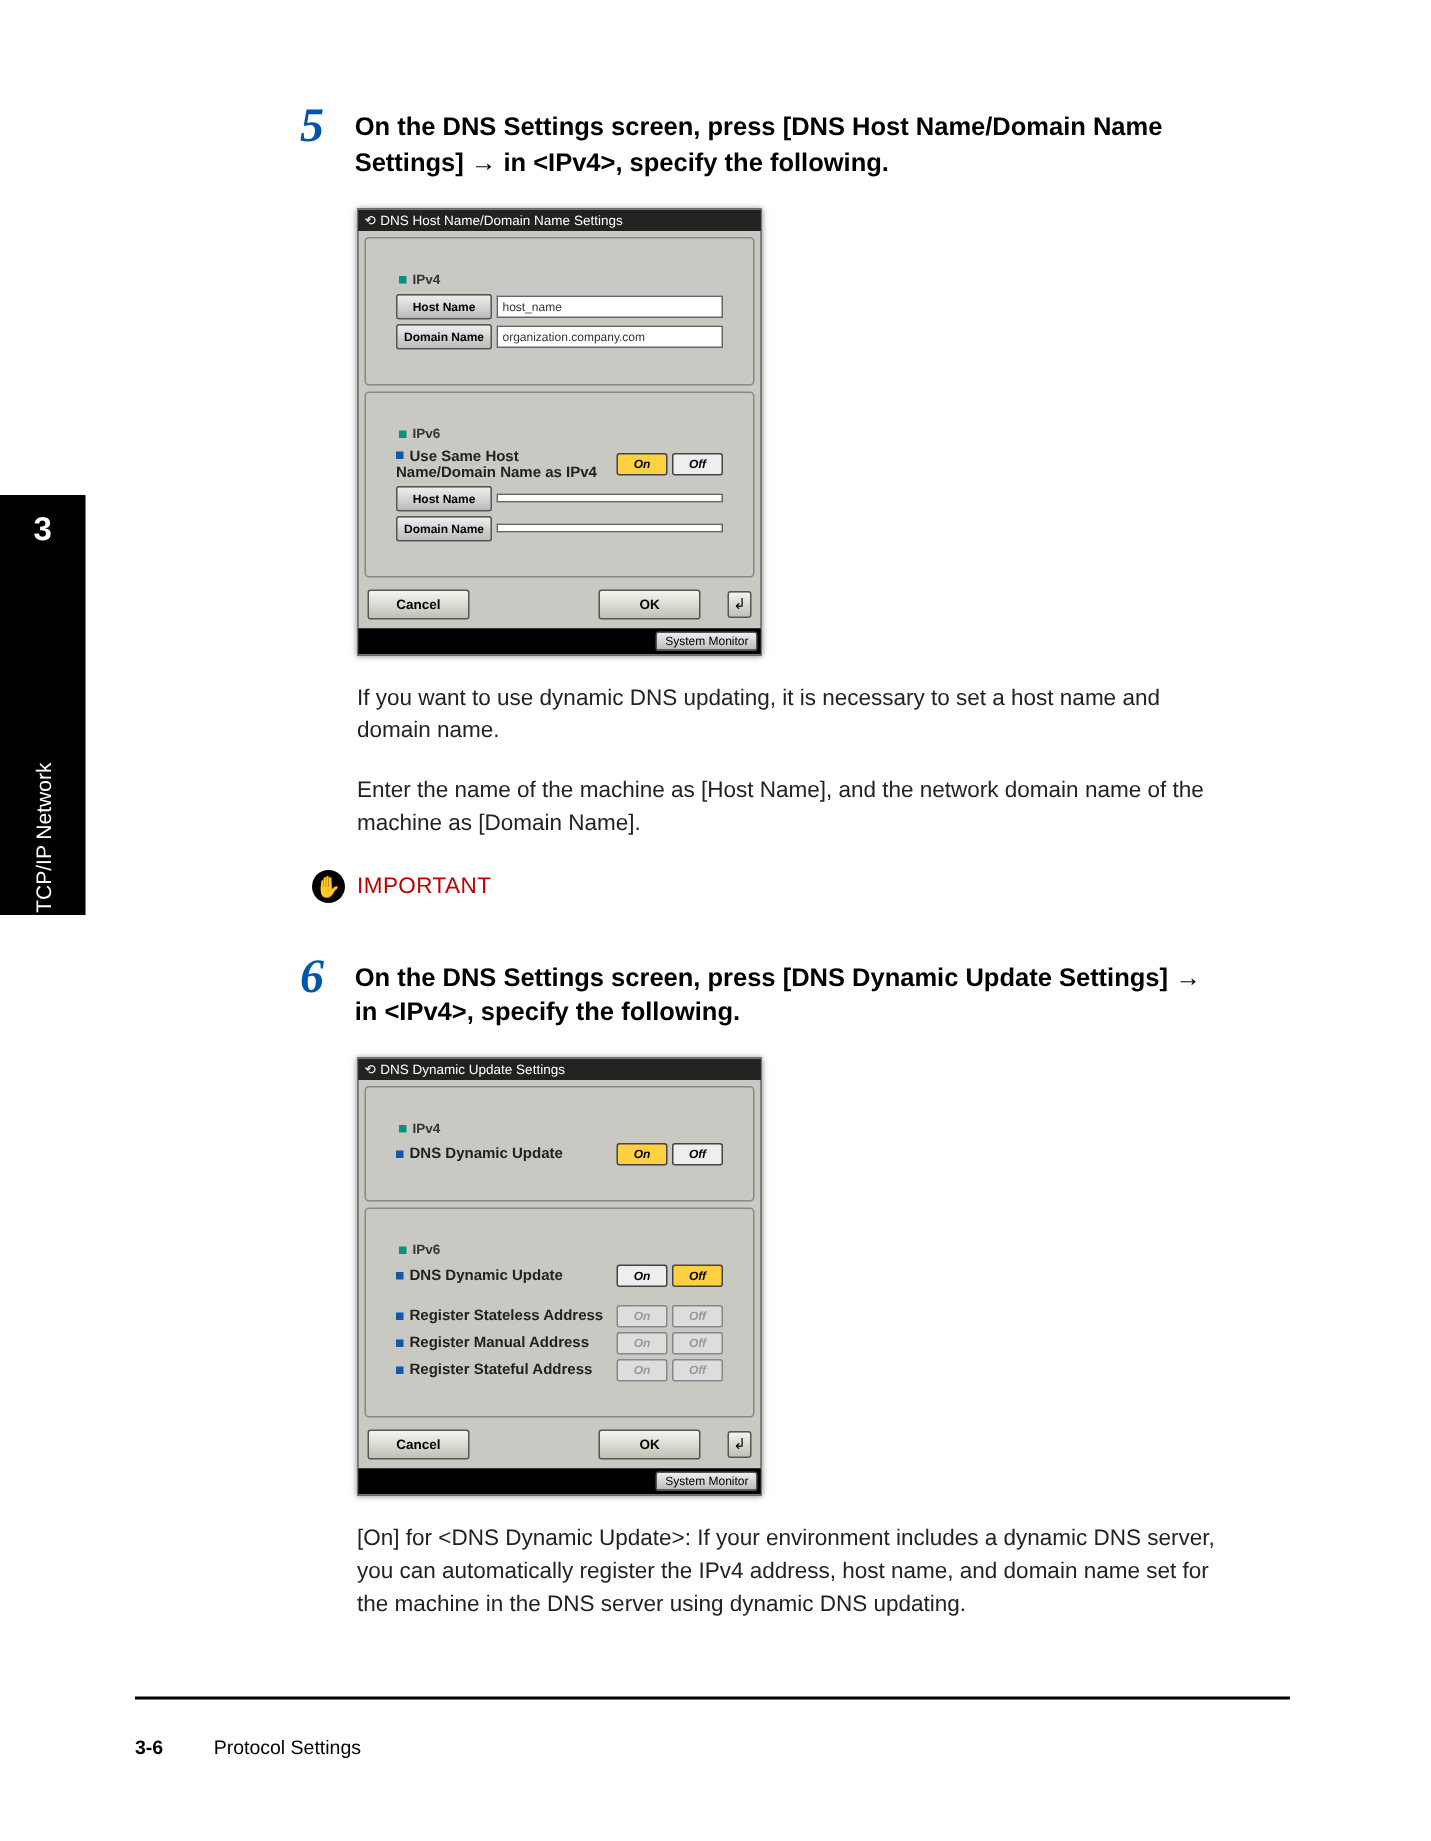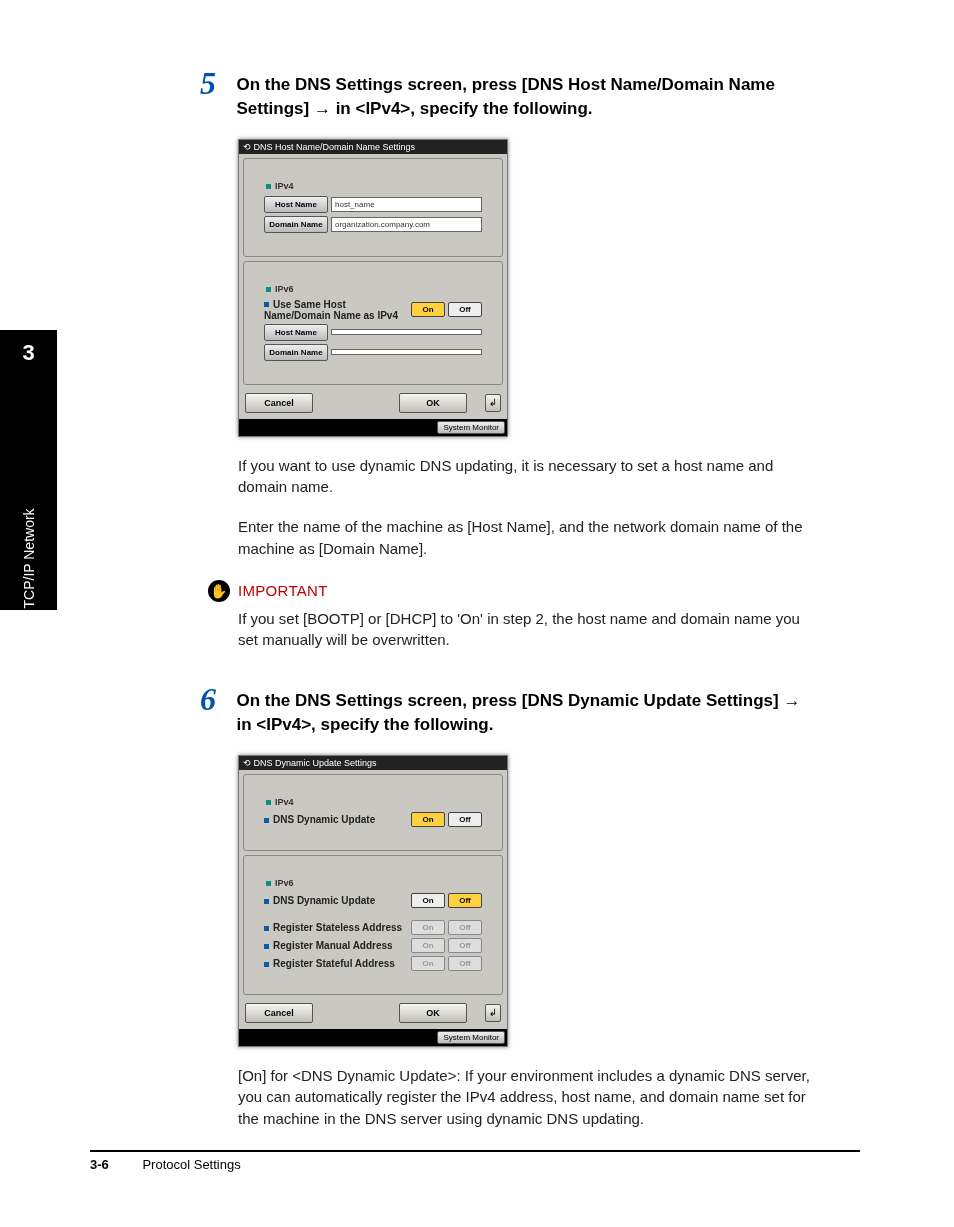--- a/index.html
+++ b/index.html
@@ -130,20 +130,21 @@
   .ss-toggle {
     display:inline-block;
     width:28px;
     text-align:center;
     font-size:8px;
     font-weight:bold;
     padding:2px 2px;
     border:1px solid #444;
     background:#eee;
     border-radius:2px;
+    font-style:italic;
   }
   .ss-toggle.on { background:#ffd040; }
   .ss-toggle.off { background:#eee; }
   .ss-toggle.disabled { background:#ddd; color:#999; border-color:#888; }
   .ss-buttons {
     display:flex;
     justify-content: space-between;
     padding: 4px 2px 2px 2px;
   }
   .ss-big-btn {
@@ -214,21 +215,21 @@
     font-size:15px;
     letter-spacing:0.3px;
   }
   .step-block { margin-top: 30px; }
   .footer {
     position:absolute;
     left:90px;
     bottom:55px;
     width:770px;
     border-top: 2px solid #000;
-    padding-top: 5px;
+    padding-top: 24px;
     font-size:13px;
   }
   .footer .pg { font-weight:bold; margin-right:30px;}
   .small-bullet { display:inline-block; width:5px; height:5px; background:#1158a7; margin-right:4px; vertical-align:middle;}
   .small-bullet.teal { background:#0a9080; }
   .name-row { font-size:10px; font-weight:bold; color:#222; flex:1;}
 </style>
 </head>
 <body>
 
@@ -292,21 +293,20 @@
       </div>
     </div>
 
     <div class="body-text">If you want to use dynamic DNS updating, it is necessary to set a host name and domain name.</div>
     <div class="body-text">Enter the name of the machine as [Host Name], and the network domain name of the machine as [Domain Name].</div>
 
     <div class="important-row">
       <span class="imp-icon">✋</span>
       <span class="imp-label">IMPORTANT</span>
     </div>
-    <div class="body-text" style="margin-top:6px;">If you set [BOOTP] or [DHCP] to 'On' in step 2, the host name and domain name you set manually will be overwritten.</div>
   </div>
 
   <div class="step-block">
     <span class="step-num">6</span>
     <span class="step-head">
       <span>On the DNS Settings screen, press [DNS Dynamic Update Settings] </span><span class="arrow">→</span><span> in &lt;IPv4&gt;, specify the following.</span>
     </span>
 
     
     <div class="screenshot">

